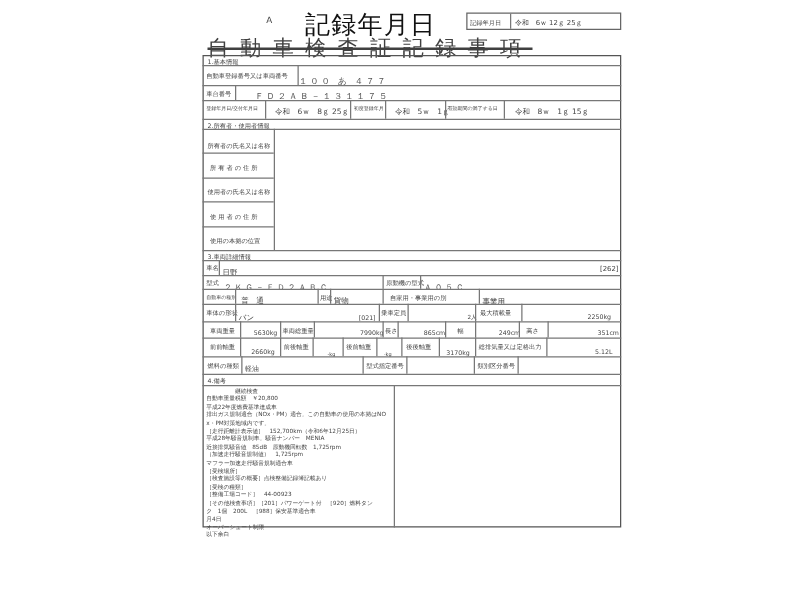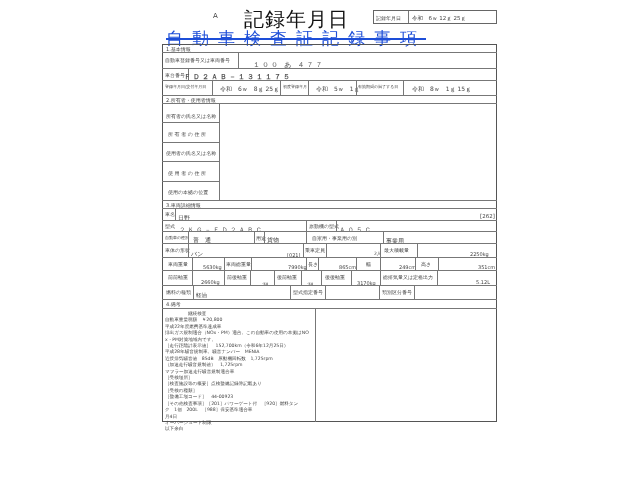--- a/index.html
+++ b/index.html
@@ -5,21 +5,21 @@
   html, body { margin: 0; padding: 0; background: #ffffff; }
   body { width: 640px; height: 480px; position: relative; overflow: hidden;
          font-family: "DejaVu Sans", sans-serif; color: #333; }
   .abs { position: absolute; }
   .small { font-size: 5px; color: #444; white-space: nowrap; }
   .val { font-size: 7px; color: #555; letter-spacing: 2px; white-space: nowrap; }
   .hline { position: absolute; height: 1px; background: #777; }
   .vline { position: absolute; width: 1px; background: #777; }
   .box { position: absolute; border: 1px solid #666; box-sizing: border-box; }
   .title-strike { font-family: "DejaVu Serif", serif; font-size: 17px; letter-spacing: 9px;
-                  color: #1d4ed8; text-decoration: line-through; text-decoration-thickness: 2px; }
+                  color: #404040; text-decoration: line-through; text-decoration-thickness: 2px; }
   .big-title { font-family: "DejaVu Sans", sans-serif; font-size: 20px; color: #111; letter-spacing: 1px; }
   .remarks { font-size: 4.6px; line-height: 6.4px; color: #444; white-space: pre; }
 </style>
 </head>
 <body>
 
 <div class="abs small" style="left:213px;top:12px;font-size:7px;">A</div>
 <div class="abs big-title" style="left:244px;top:6px;">記録年月日</div>
 <div class="abs title-strike" style="left:166px;top:27px;">自動車検査証記録事項</div>
 
@@ -28,25 +28,25 @@
   <div class="vline" style="left:34px;top:0;height:12px;"></div>
   <div class="abs small" style="left:38px;top:4px;font-size:5.5px;">令和　6ｗ 12ｇ 25ｇ</div>
 </div>
 
 <div class="box" style="left:162px;top:44px;width:335px;height:378px;border-color:#555;"></div>
 
 <div class="abs small" style="left:166px;top:46px;">1.基本情報</div>
 <div class="hline" style="left:162px;top:52px;width:335px;"></div>
 <div class="abs small" style="left:165px;top:57px;">自動車登録番号又は車両番号</div>
 <div class="vline" style="left:238px;top:52px;height:16px;"></div>
-<div class="abs val" style="left:253px;top:60px;">１００ あ ４７７</div>
+<div class="abs val" style="left:239px;top:60px;">１００ あ ４７７</div>
 <div class="hline" style="left:162px;top:68px;width:335px;"></div>
 <div class="abs small" style="left:165px;top:72px;">車台番号</div>
 <div class="vline" style="left:188px;top:68px;height:12px;"></div>
-<div class="abs val" style="left:184px;top:72px;font-weight:bold;">ＦＤ２ＡＢ－１３１１７５</div>
+<div class="abs val" style="left:204px;top:72px;">ＦＤ２ＡＢ－１３１１７５</div>
 <div class="hline" style="left:162px;top:80px;width:335px;"></div>
 
 <div class="abs small" style="left:165px;top:84px;font-size:4px;">登録年月日/交付年月日</div>
 <div class="vline" style="left:212px;top:80px;height:15px;"></div>
 <div class="abs small" style="left:220px;top:85px;font-size:6px;">令和　6ｗ　8ｇ 25ｇ</div>
 <div class="vline" style="left:280px;top:80px;height:15px;"></div>
 <div class="abs small" style="left:283px;top:84px;font-size:4px;">初度登録年月</div>
 <div class="vline" style="left:308px;top:80px;height:15px;"></div>
 <div class="abs small" style="left:316px;top:85px;font-size:6px;">令和　5ｗ　1ｇ</div>
 <div class="vline" style="left:356px;top:80px;height:15px;"></div>

